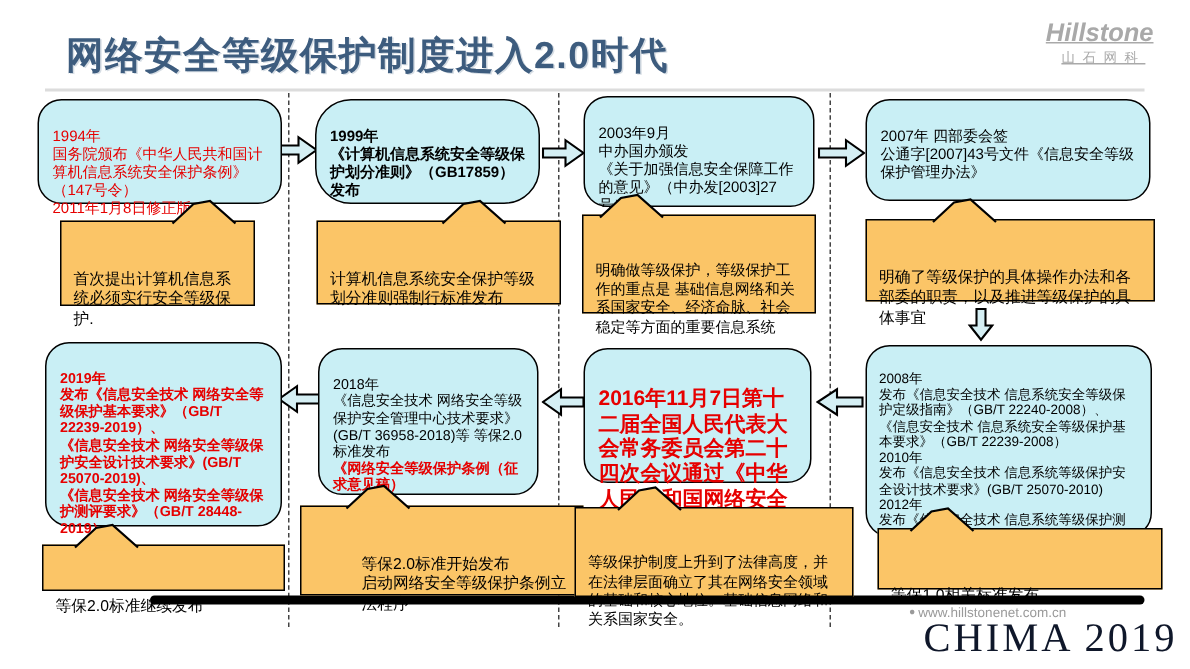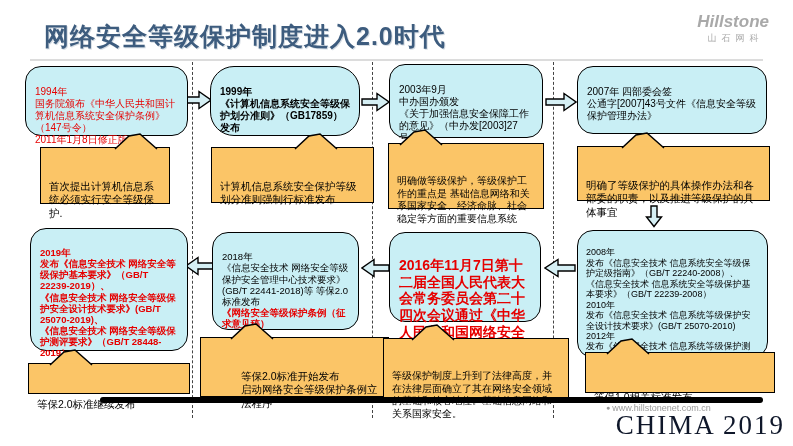--- a/index.html
+++ b/index.html
@@ -3,21 +3,21 @@
 <meta charset="utf-8">
 <style>
   html,body{margin:0;padding:0;background:#fff;}
   .slide{position:relative;width:793px;height:446px;background:#ffffff;
          font-family:"Liberation Sans","DejaVu Sans",sans-serif;overflow:hidden;}
 
   .title{position:absolute;left:44px;top:20px;font-size:25px;font-weight:bold;
          color:#3d5c7e;letter-spacing:1px;text-shadow:1px 1px 0 #d6dde4;}
   .rule{position:absolute;left:30px;top:59px;width:733px;height:2px;background:#dcdcdc;}
 
-  .logo{position:absolute;right:24px;top:13px;text-align:center;color:#a9a9a9;}
+  .logo{position:absolute;right:24px;top:13px;text-align:center;color:#a9a9a9;text-decoration:underline;}
   .logo .brand{font-size:17px;font-weight:bold;font-style:italic;line-height:1;}
   .logo .sub{font-size:9px;letter-spacing:5px;margin-top:2px;padding-left:5px;}
 
   .divider{position:absolute;top:62px;height:356px;width:0;border-left:1.5px dashed #444;z-index:0;}
   .d1{left:192px;} .d2{left:372px;} .d3{left:553px;}
 
   .bbox{position:absolute;background:#c9eff5;border:1.8px solid #000;border-radius:16px;
         padding:7px 9px;font-size:10px;line-height:1.2;color:#000;white-space:pre-line;
         box-sizing:border-box;z-index:2;}
   .obox{position:absolute;background:#fbc567;border:1.6px solid #000;
@@ -138,21 +138,21 @@
 
   <div class="bbox B1 red bold">
     <span>2019年
 发布《信息安全技术 网络安全等级保护基本要求》（GB/T 22239-2019）、
 《信息安全技术 网络安全等级保护安全设计技术要求》(GB/T 25070-2019)、
 《信息安全技术 网络安全等级保护测评要求》（GB/T 28448-2019）</span>
   </div>
   <div class="bbox B2">
     <span>2018年
 《信息安全技术 网络安全等级保护安全管理中心技术要求》
-(GB/T 22441-2018)等 等保2.0标准发布</span>
+(GB/T 36958-2018)等 等保2.0标准发布</span>
     <span class="red bold">《网络安全等级保护条例（征求意见稿）</span>
   </div>
   <div class="bbox B3 red bold">
     <span>2016年11月7日第十二届全国人民代表大会常务委员会第二十四次会议通过《中华人民共和国网络安全法》，第二十一条明确国家要实行网络安全等级保护制度</span>
   </div>
   <div class="bbox B4">
     <span>2008年
 发布《信息安全技术 信息系统安全等级保护定级指南》（GB/T 22240-2008）、
 《信息安全技术 信息系统安全等级保护基本要求》（GB/T 22239-2008）
 2010年

